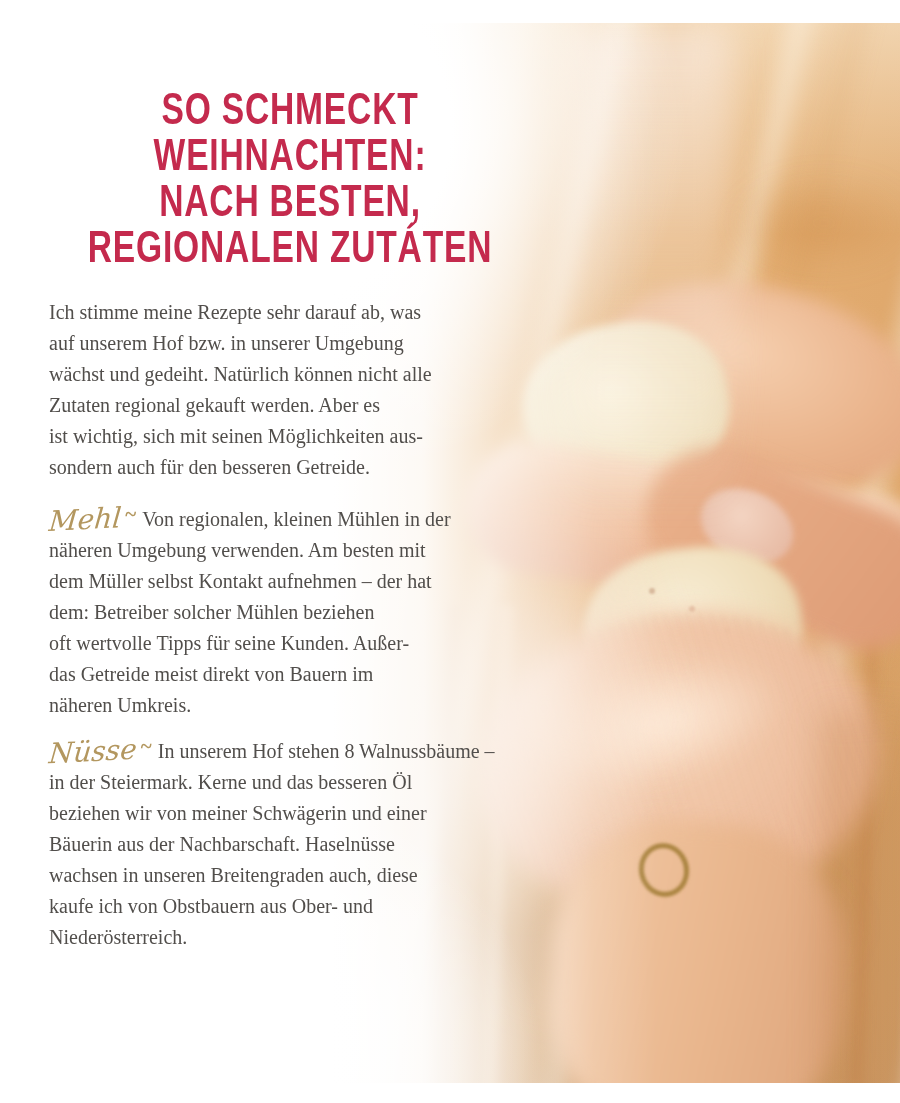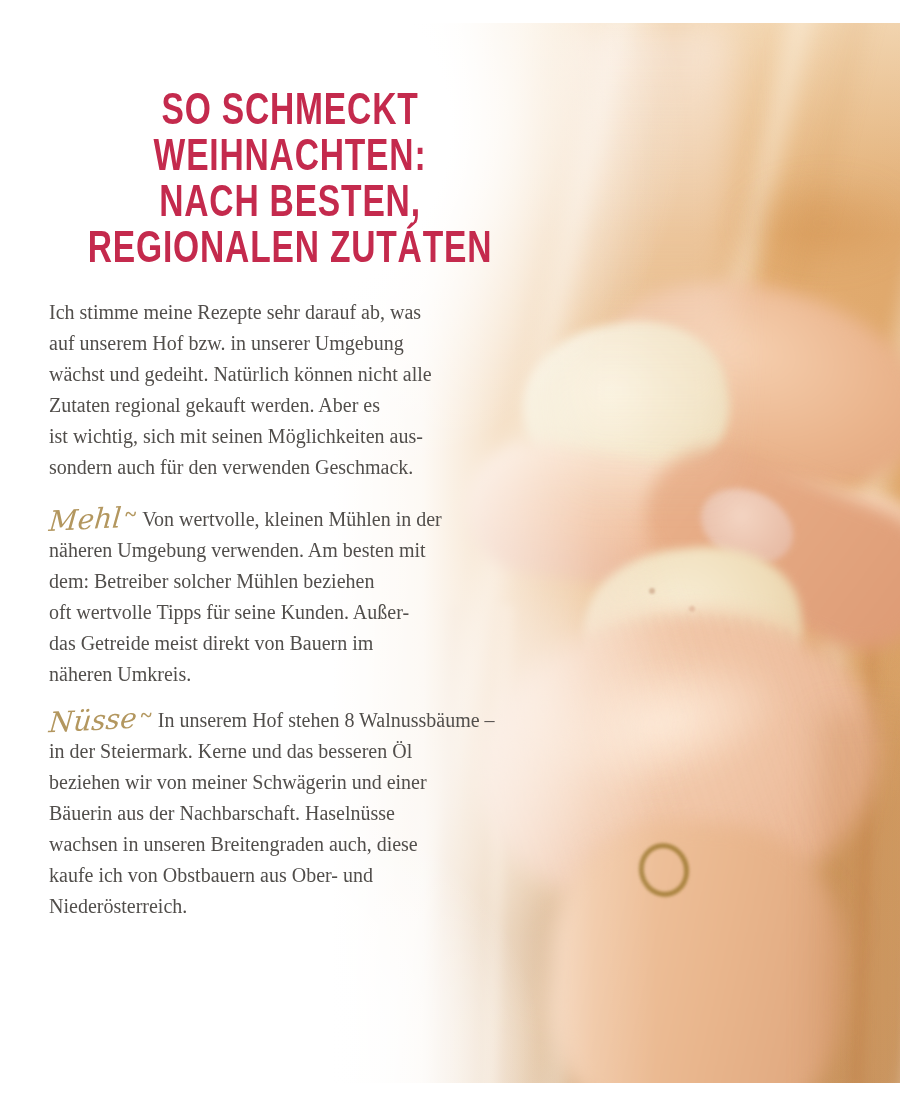--- a/index.html
+++ b/index.html
@@ -111,26 +111,27 @@
   </div>
 
   <div class="body-col">
 
     <div class="intro">
       <div class="l">Ich stimme meine Rezepte sehr darauf ab, was</div>
       <div class="l">auf unserem Hof bzw. in unserer Umgebung</div>
       <div class="l">wächst und gedeiht. Natürlich können nicht alle</div>
       <div class="l">Zutaten regional gekauft werden. Aber es</div>
       <div class="l">ist wichtig, sich mit seinen Möglichkeiten aus-</div>
-      <div class="l">sondern auch für den verwenden Geschmack.</div>
+      <div class="l">sondern auch für den besseren Getreide.</div>
     </div>
 
     <div class="section-mehl">
-      <div class="l"><span class="script-label">Mehl</span><span class="tilde">~</span><span>Von wertvolle, kleinen Mühlen in der</span></div>
+      <div class="l"><span class="script-label">Mehl</span><span class="tilde">~</span><span>Von regionalen, kleinen Mühlen in der</span></div>
       <div class="l">näheren Umgebung verwenden. Am besten mit</div>
+      <div class="l">dem Müller selbst Kontakt aufnehmen – der hat</div>
       <div class="l">dem: Betreiber solcher Mühlen beziehen</div>
       <div class="l">oft wertvolle Tipps für seine Kunden. Außer-</div>
       <div class="l">das Getreide meist direkt von Bauern im</div>
       <div class="l">näheren Umkreis.</div>
     </div>
 
     <div class="section-nuesse">
       <div class="l"><span class="script-label">Nüsse</span><span class="tilde">~</span><span>In unserem Hof stehen 8 Walnussbäume –</span></div>
       <div class="l">in der Steiermark. Kerne und das besseren Öl</div>
       <div class="l">beziehen wir von meiner Schwägerin und einer</div>

